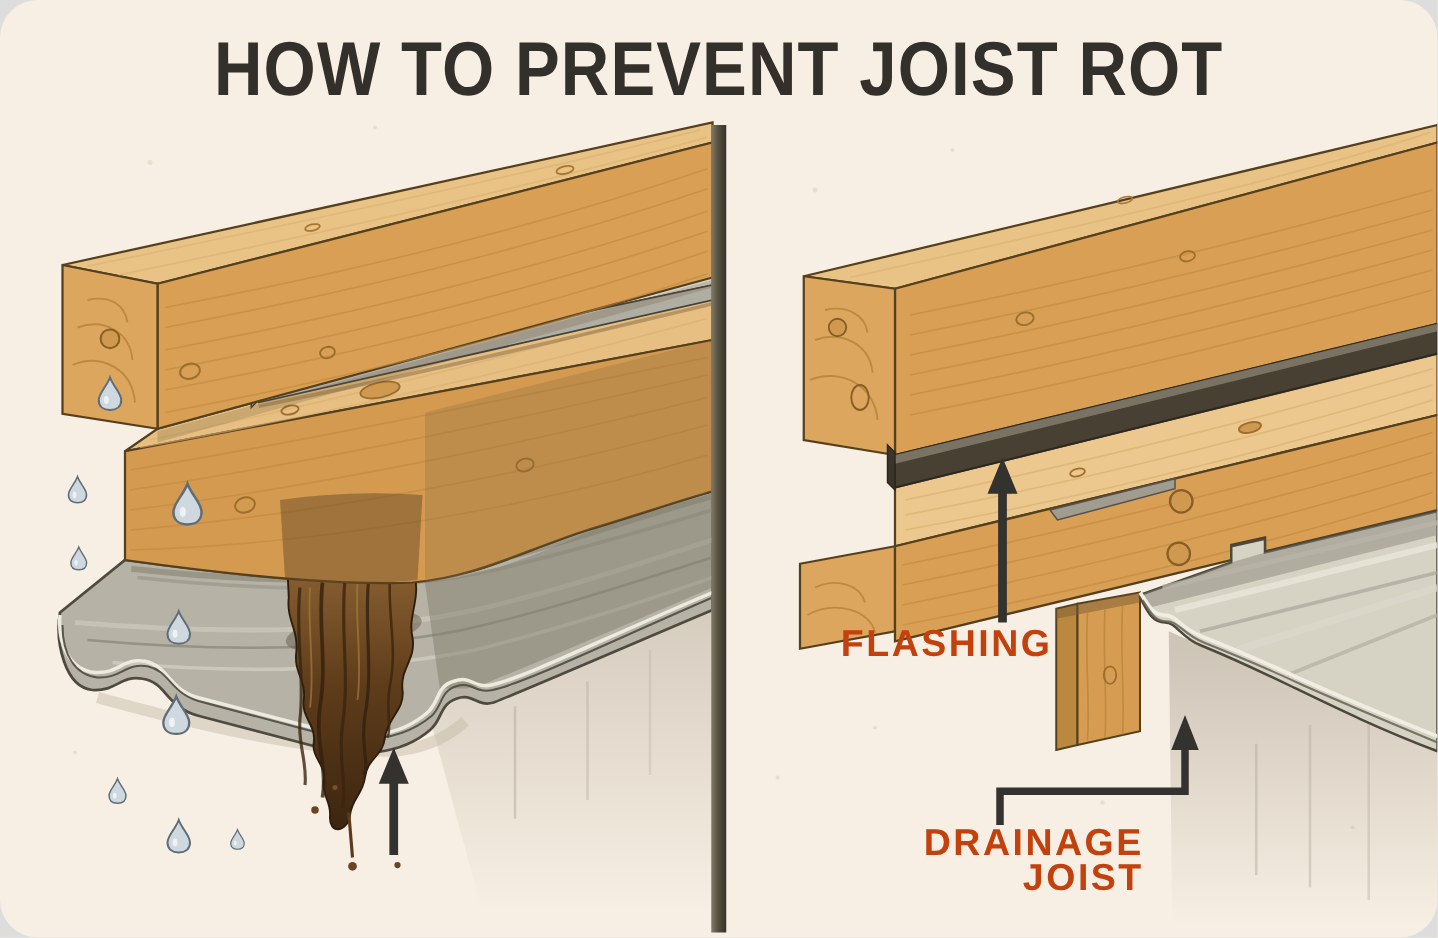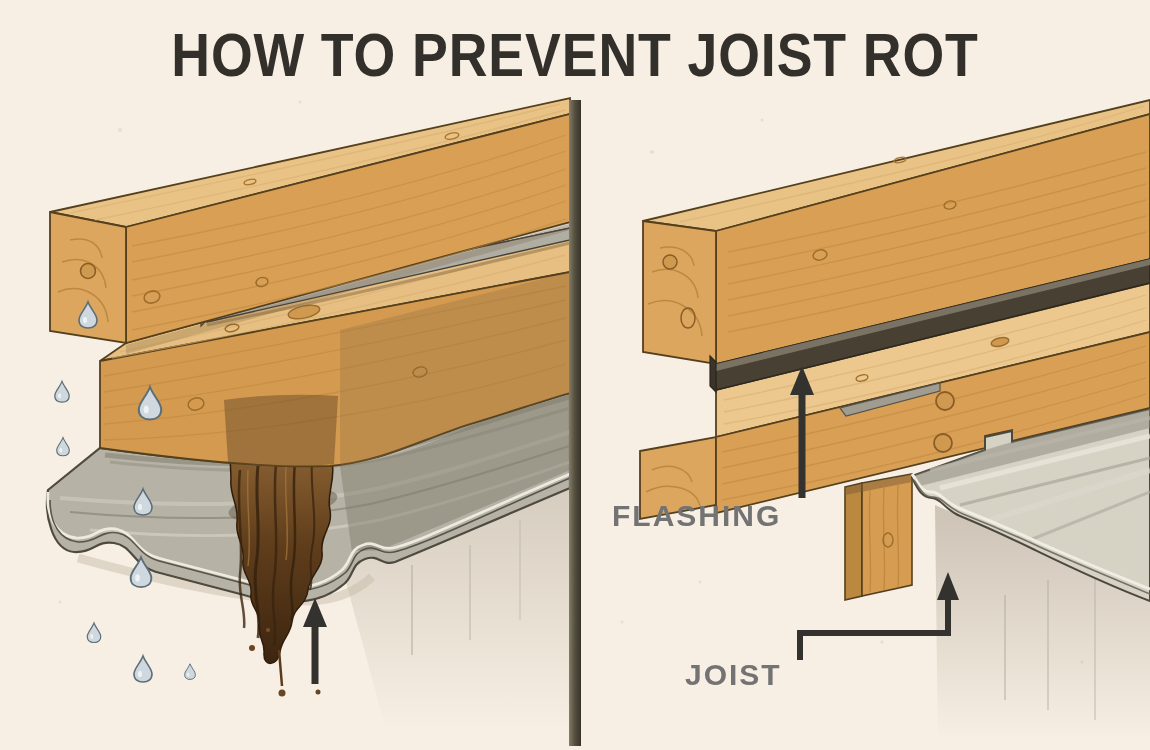--- a/index.html
+++ b/index.html
@@ -1,23 +1,23 @@
 <!DOCTYPE html>
 <html><head>
 <meta charset="utf-8">
 <style>
   html,body{margin:0;padding:0;background:#ddd;}
   .stage{position:relative;width:1150px;height:750px;background:#f8efe4;overflow:hidden;
-         font-family:"Liberation Sans",sans-serif;}
+         font-family:"Liberation Sans",sans-serif;border-radius:30px;}
   .stage svg{position:absolute;left:0;top:0;}
   .title{position:absolute;left:0;top:20px;width:1150px;text-align:center;
          font-size:61px;font-weight:700;letter-spacing:1px;color:#33302b;
          transform:scaleX(0.88);white-space:nowrap;}
   .lbl{position:absolute;font-weight:700;font-size:30px;letter-spacing:2px;
-       color:#737373;text-align:left;line-height:28px;}
+       color:#c2410c;text-align:right;line-height:28px;}
   .lbl-rot{left:316px;top:690px;width:130px;}
   .lbl-flashing{left:612px;top:502px;width:230px;}
   .lbl-drainage{left:685px;top:661px;width:230px;}
 </style>
 </head>
 <body>
 
 <div class="stage">
 
 <svg width="1150" height="750" viewBox="0 0 1150 750">
@@ -263,16 +263,17 @@
   <g>
     <path d="M800,660 L800,633 L948,633 L948,598" fill="none" stroke="#34322e" stroke-width="6"></path>
     <polygon points="948,572 937,600 959,600" fill="#34322e"></polygon>
   </g>
 </g>
 </svg>
 
 <div class="title">HOW TO PREVENT JOIST ROT</div>
 <div class="lbl lbl-flashing">FLASHING</div>
 <div class="lbl lbl-drainage">
+  <div>DRAINAGE</div>
   <div>JOIST</div>
 </div>
 
 </div>
 
 </body></html>

